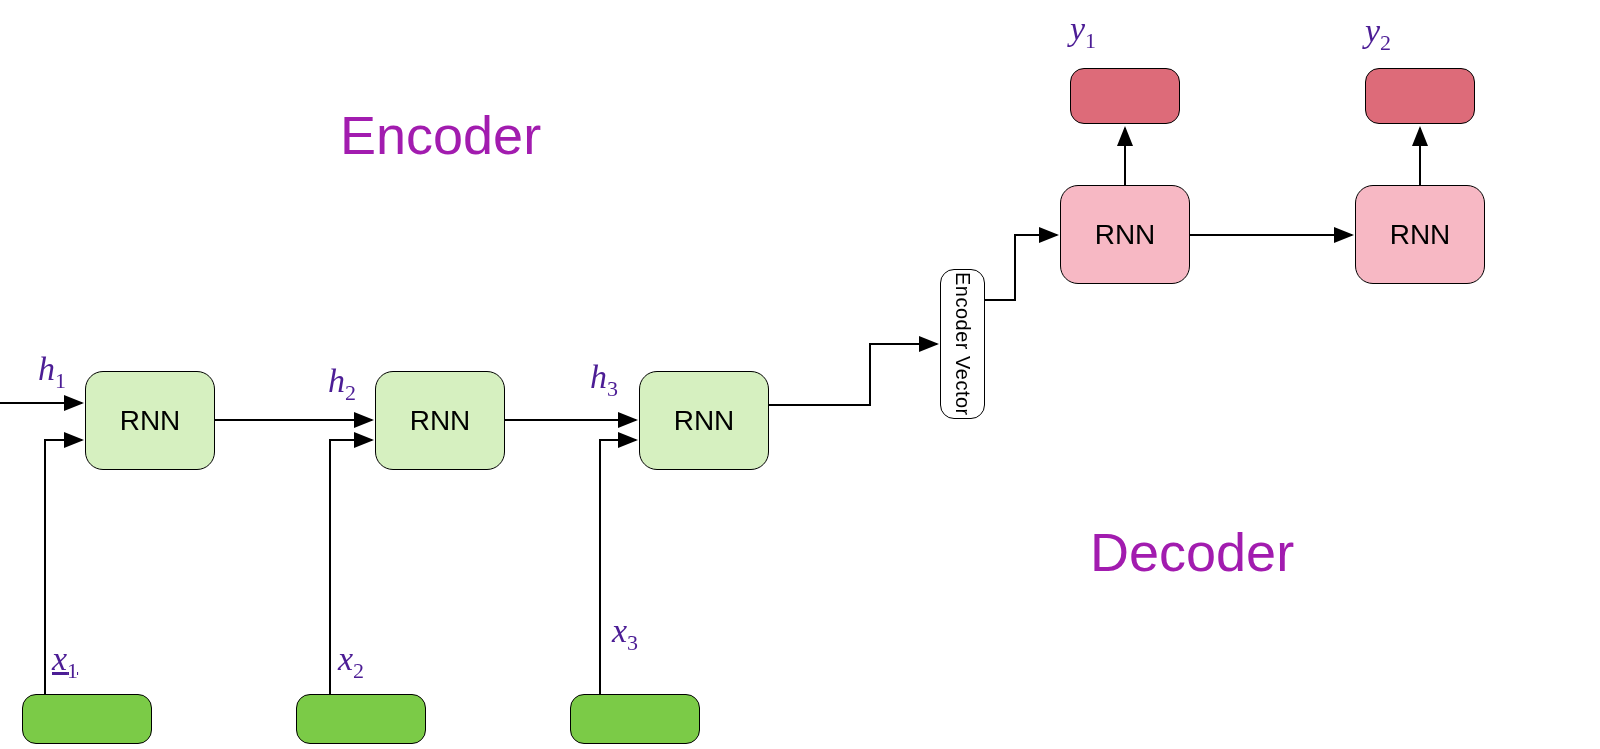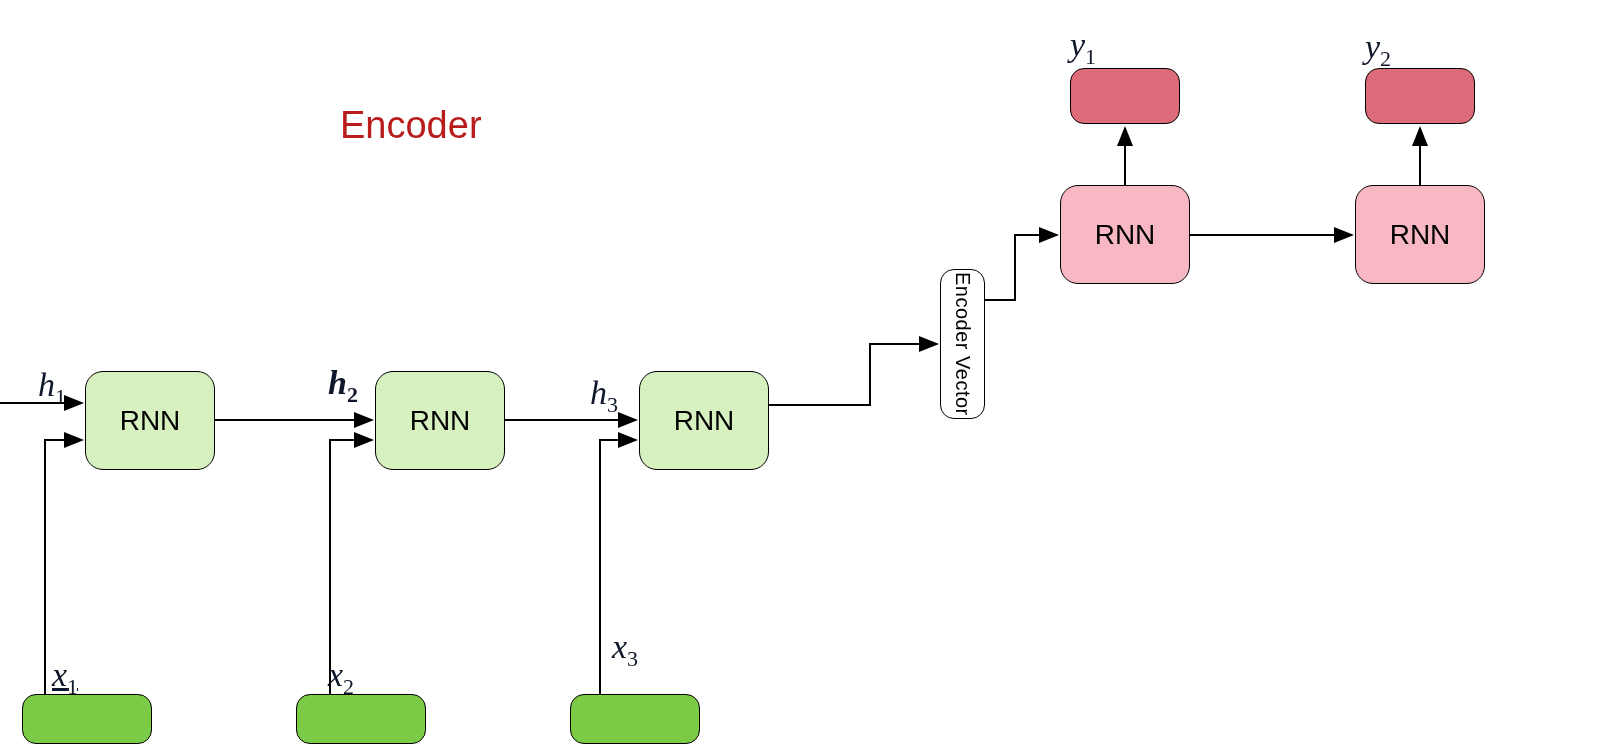--- a/index.html
+++ b/index.html
@@ -57,74 +57,74 @@
     font-size: 28px;
   }
   .dec-output {
     width: 110px;
     height: 56px;
     background: #dd6b79;
     border-radius: 14px;
   }
   .big-label {
     position: absolute;
-    font-size: 38px;
-    color: #b91c1c;
+    font-size: 54px;
+    color: #a21caf;
     font-family: Arial, sans-serif;
   }
   .math-label {
     position: absolute;
     font-family: "Times New Roman", serif;
     font-style: italic;
     font-size: 34px;
-    color: #0f172a;
-    margin-top: 16px;
+    color: #4c1d95;
   }
   .math-label sub {
     font-size: 22px;
     font-style: normal;
     vertical-align: sub;
   }
   svg.arrows {
     position: absolute;
     left: 0; top: 0;
     width: 1600px;
     height: 749px;
     pointer-events: none;
   }
 </style>
 </head>
 <body>
 
 <div class="stage">
 
   <div class="big-label" style="left:340px; top:104px;">Encoder</div>
+  <div class="big-label" style="left:1090px; top:521px;">Decoder</div>
 
   <div class="node enc-rnn" style="left:85px;  top:371px;">RNN</div>
   <div class="node enc-rnn" style="left:375px; top:371px;">RNN</div>
   <div class="node enc-rnn" style="left:639px; top:371px;">RNN</div>
 
   <div class="node enc-input" style="left:22px;  top:694px;"></div>
   <div class="node enc-input" style="left:296px; top:694px;"></div>
   <div class="node enc-input" style="left:570px; top:694px;"></div>
 
   <div class="node enc-vector" style="left:940px; top:269px;">Encoder Vector</div>
 
   <div class="node dec-rnn" style="left:1060px; top:185px;">RNN</div>
   <div class="node dec-rnn" style="left:1355px; top:185px;">RNN</div>
 
   <div class="node dec-output" style="left:1070px; top:68px;"></div>
   <div class="node dec-output" style="left:1365px; top:68px;"></div>
 
   <div class="math-label" style="left:38px;  top:350px;"><span>h</span><sub>1</sub></div>
-  <div class="math-label" style="left:328px; top:348px;font-weight:bold;"><span>h</span><sub>2</sub></div>
+  <div class="math-label" style="left:328px; top:362px;"><span>h</span><sub>2</sub></div>
   <div class="math-label" style="left:590px; top:358px;font-family:Liberation Serif, serif;"><span>h</span><sub>3</sub></div>
 
   <div class="math-label" style="left:52px;  top:640px;text-decoration:underline;"><span>x</span><sub>1</sub></div>
-  <div class="math-label" style="left:328px; top:640px;text-align:center;"><span>x</span><sub>2</sub></div>
+  <div class="math-label" style="left:338px; top:640px;text-align:center;"><span>x</span><sub>2</sub></div>
   <div class="math-label" style="left:612px; top:612px;"><span>x</span><sub>3</sub></div>
 
   <div class="math-label" style="left:1070px; top:10px;"><span>y</span><sub>1</sub></div>
   <div class="math-label" style="left:1365px; top:12px;"><span>y</span><sub>2</sub></div>
 
   <svg class="arrows">
     <defs>
       <marker id="arrowhead" markerWidth="10" markerHeight="8" refX="9" refY="4" orient="auto" markerUnits="strokeWidth">
         <path d="M0,0 L10,4 L0,8 Z" fill="#000"></path>
       </marker>

